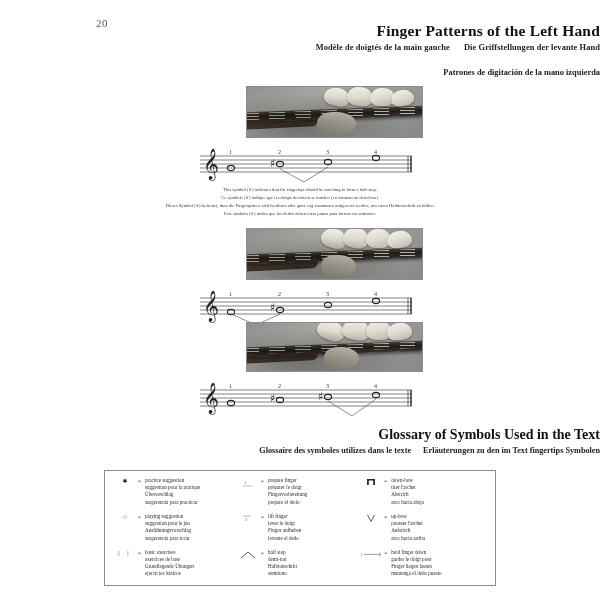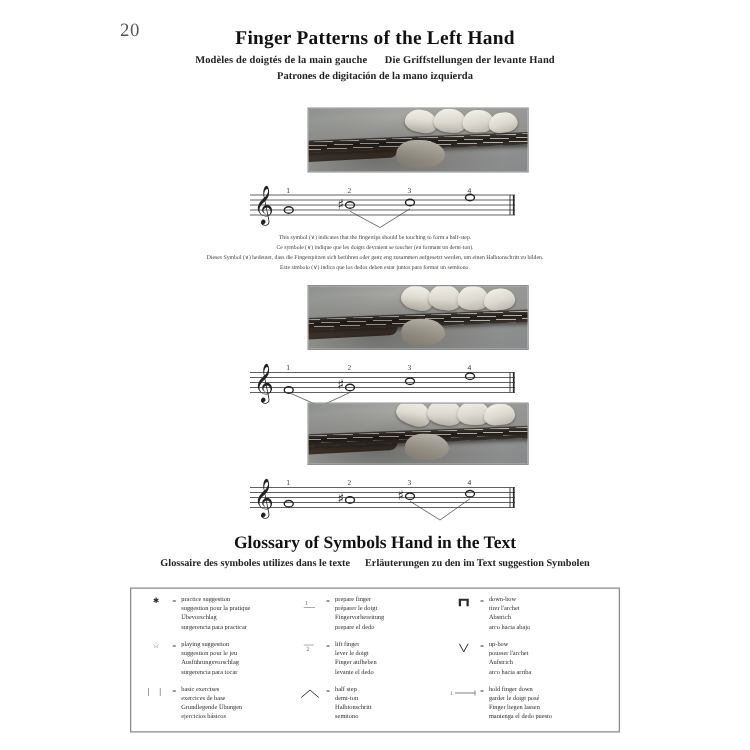--- a/index.html
+++ b/index.html
@@ -15,46 +15,46 @@
     font-family: "Liberation Serif", "DejaVu Serif", serif;
     color: #1a1a1a;
     overflow: hidden;
   }
 
   
   .page-number {
     position: absolute;
     left: 96px;
     top: 17px;
-    font-size: 15px;
+    font-size: 11px;
     color: #555;
     letter-spacing: 0.5px;
   }
 
   
-  .title-block { position: absolute; left: 0; right: 0; text-align: center; }
+  .title-block { position: absolute; left: 0; right: 0; text-align: right; }
   .title-main {
     font-size: 15.5px;
     font-weight: bold;
     letter-spacing: 0.2px;
     color: #111;
   }
   .title-sub {
     font-size: 8.4px;
     font-weight: bold;
     color: #222;
     margin-top: 3px;
     letter-spacing: 0.1px;
   }
   .title-sub .gap { display: inline-block; width: 14px; }
   .title-sub2 {
     font-size: 8.4px;
     font-weight: bold;
     color: #222;
-    margin-top: 4px;
+    margin-top: 16px;
   }
 
   
   .section { position: absolute; left: 0; width: 600px; }
   .labels {
     position: absolute;
     left: 186px;
     width: 96px;
     text-align: right;
     font-size: 5.2px;
@@ -206,21 +206,21 @@
 </head>
 <body>
 
 <div class="page">
 
   <div class="page-number">20</div>
 
   <div class="title-block" style="top:22px;">
     <div class="title-main">Finger Patterns of the Left Hand</div>
     <div class="title-sub">
-      <span>Modèles de doigtés de la main gauche</span><span class="gap"></span><span>Die Griffstellungen der levante Hand</span>
+      <span>Modèle de doigtés de la main gauche</span><span class="gap"></span><span>Die Griffstellungen der levante Hand</span>
     </div>
     <div class="title-sub2">Patrones de digitación de la mano izquierda</div>
   </div>
 
   <div class="section" style="top:86px;">
     <div class="labels" style="top:4px;">
       <div>Pattern 1</div>
       <div>Modèle 1</div>
       <div>1. Griffstellung</div>
       <div>Patrón 1</div>
@@ -352,23 +352,23 @@
         <ellipse cx="132" cy="19" rx="3.6" ry="2.6" fill="none" stroke="#222" stroke-width="1.1"></ellipse>
         <ellipse cx="180" cy="17" rx="3.6" ry="2.6" fill="none" stroke="#222" stroke-width="1.1"></ellipse>
         <polyline points="132,23 156,38 180,21" fill="none" stroke="#444" stroke-width="0.6"></polyline>
         <line x1="212" y1="12" x2="212" y2="28" stroke="#2b2b2b" stroke-width="0.7"></line>
         <line x1="215" y1="12" x2="215" y2="28" stroke="#2b2b2b" stroke-width="1.4"></line>
       </svg>
     </div>
   </div>
 
   <div class="title-block" style="top:427px;">
-    <div class="glossary-title-main">Glossary of Symbols Hand in the Text</div>
+    <div class="glossary-title-main">Glossary of Symbols Used in the Text</div>
     <div class="glossary-title-sub">
-      <span>Glossaire des symboles utilizes dans le texte</span><span class="gap"></span><span>Erläuterungen zu den im Text suggestion Symbolen</span>
+      <span>Glossaire des symboles utilizes dans le texte</span><span class="gap"></span><span>Erläuterungen zu den im Text fingertips Symbolen</span>
     </div>
   </div>
 
   <div class="glossary-box">
 
     <div class="gcol">
       <div class="grow">
         <div class="gsym"><span class="sym-star-filled">✱</span></div>
         <div class="geq">=</div>
         <div class="gtext">

